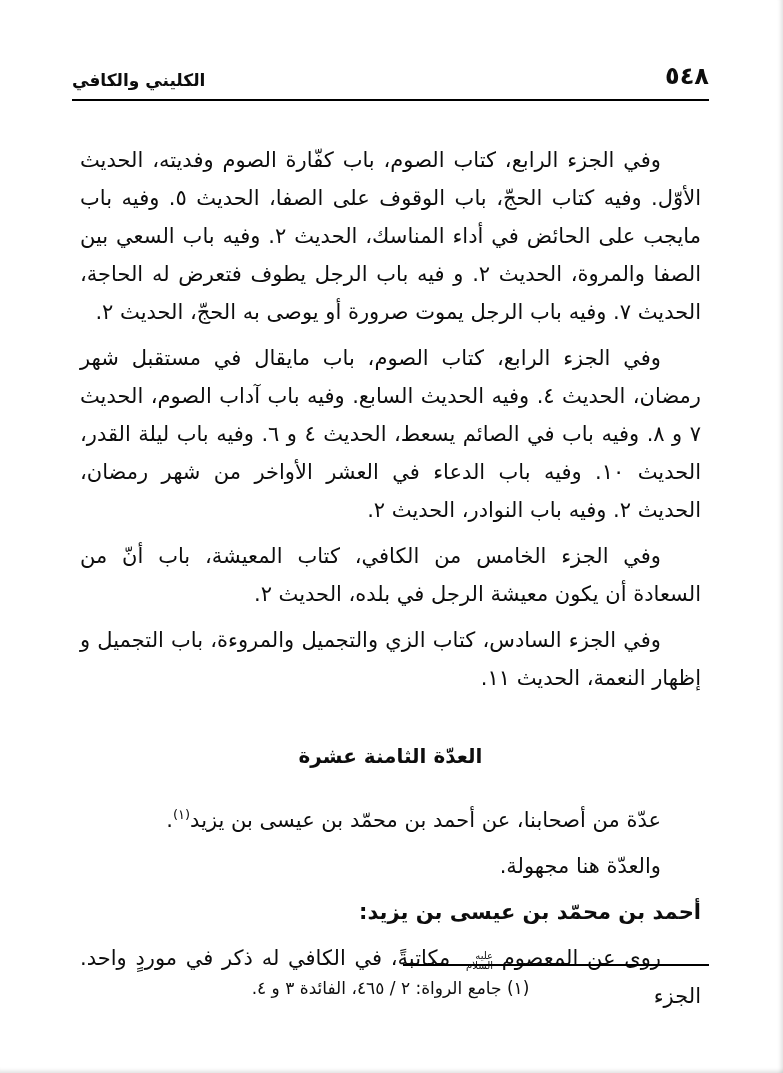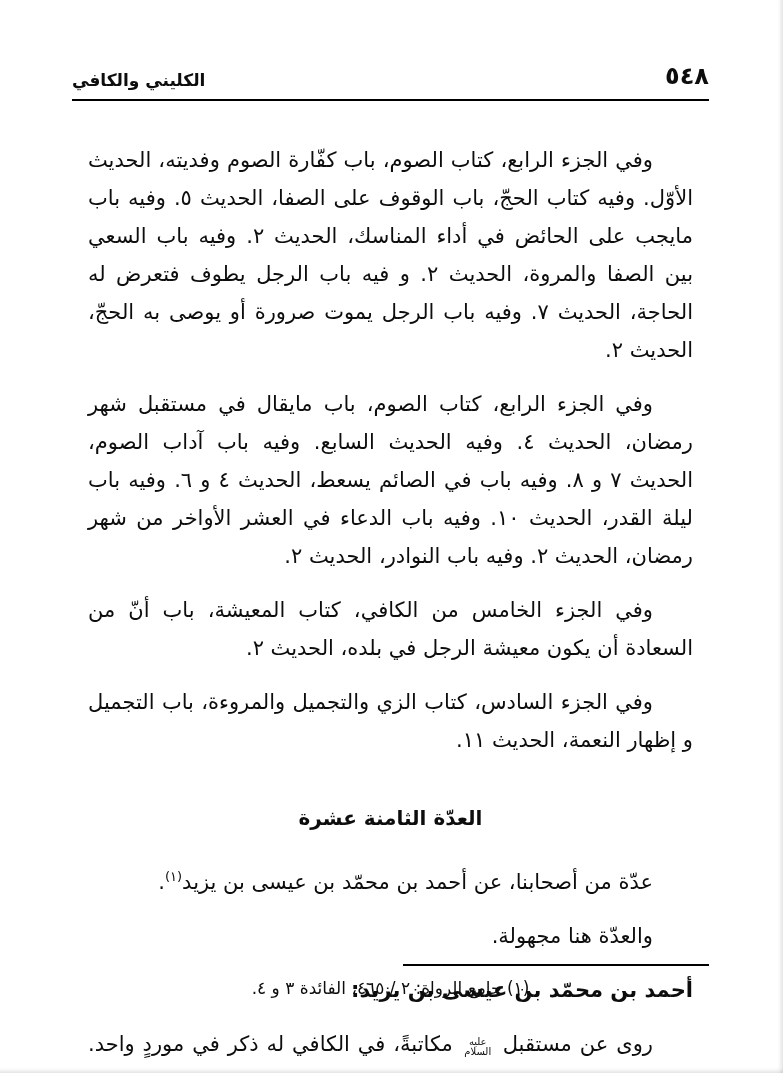--- a/index.html
+++ b/index.html
@@ -34,21 +34,21 @@
   .header .runtitle { font-size: 17px; }
   .header .pagenum  { font-size: 24px; letter-spacing: 1px; }
 
   .bodytext {
     margin-top: 40px;
     font-size: 21px;
     line-height: 38px;
     text-align: justify;
   }
   p.para {
-    margin: 16px;
+    margin: 8px;
     text-indent: 40px;
   }
   p.noindent { text-indent: 0; }
   .bold { font-weight: bold; }
 
   h2.heading {
     margin: 40px 0 26px 0;
     text-align: center;
     font-size: 20px;
     font-weight: bold;
@@ -57,21 +57,21 @@
   sup.fnmark {
     font-size: 13px;
     line-height: 0;
     vertical-align: 8px;
   }
   .honorific {
     display: inline-block;
     width: 34px;
     font-size: 10px;
     line-height: 10px;
-    text-align: center;
+    text-align: right;
     vertical-align: -4px;
     text-indent: 0;
     white-space: normal;
   }
 
   .footnote {
     position: absolute;
     top: 964px;
     right: 74px;
     left: 72px;
@@ -110,21 +110,21 @@
       <p class="para">وفي الجزء السادس، كتاب الزي والتجميل والمروءة، باب التجميل و إظهار النعمة، الحديث ١١.</p>
 
       <h2 class="heading">العدّة الثامنة عشرة</h2>
 
       <p class="para"><span>عدّة من أصحابنا، عن أحمد بن محمّد بن عيسى بن يزيد</span><sup class="fnmark">(١)</sup><span>.</span></p>
 
       <p class="para">والعدّة هنا مجهولة.</p>
 
       <p class="para noindent bold">أحمد بن محمّد بن عيسى بن يزيد:</p>
 
-      <p class="para"><span>روى عن مستقبل </span><span class="honorific">عليه السلام</span><span> مكاتبةً، في الكافي له ذكر في موردٍ واحد. الجزء</span></p>
+      <p class="para"><span>روى عن المعصوم </span><span class="honorific">عليه السلام</span><span> مكاتبةً، في الكافي له ذكر في موردٍ واحد. الجزء</span></p>
 
     </div>
   </div>
 
   <div class="footnote">
     <div class="fn-rule"></div>
     <p class="fn-text">(١) جامع الرواة: ٢ / ٤٦٥، الفائدة ٣ و ٤.</p>
   </div>
 </div>
 

